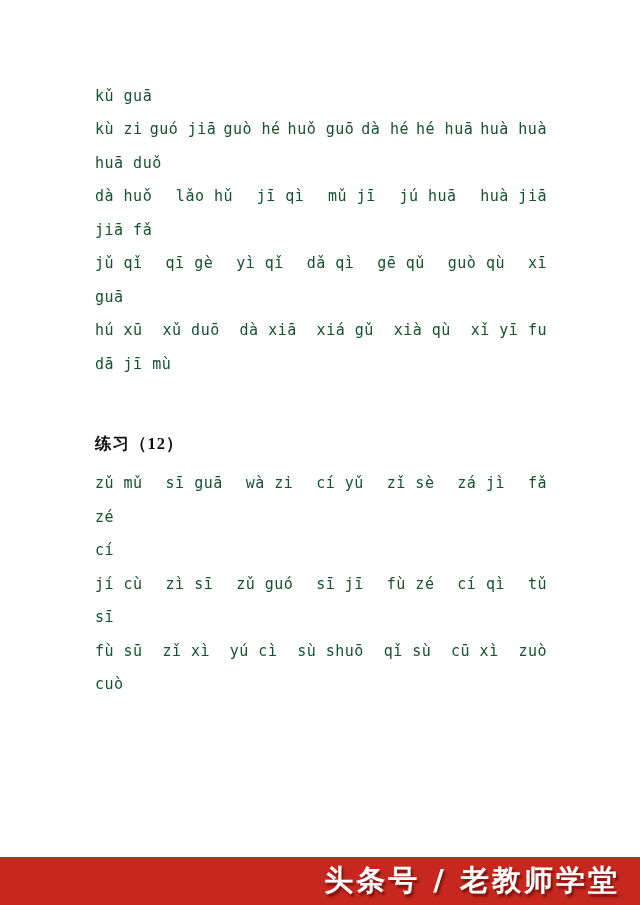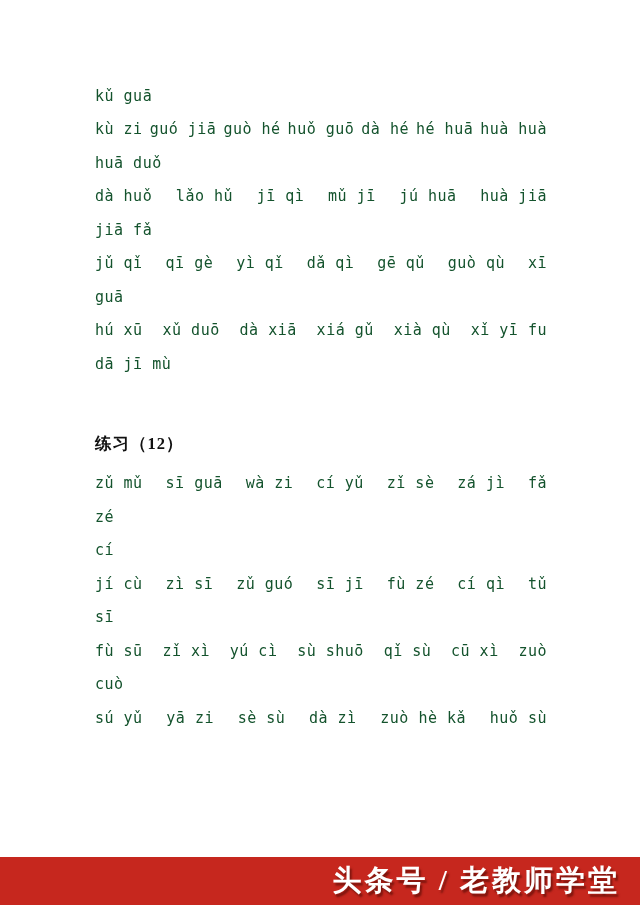--- a/index.html
+++ b/index.html
@@ -88,19 +88,18 @@
       </div>
     <div class="heading">练习（12）</div>
     <div class="pinyin-section">
         <div class="pinyin-line"><span class="pinyin-word">zǔ mǔ</span><span class="pinyin-word">sī guā</span><span class="pinyin-word">wà zi</span><span class="pinyin-word">cí yǔ</span><span class="pinyin-word">zǐ sè</span><span class="pinyin-word">zá jì</span><span class="pinyin-word">fǎ</span></div>
         <div class="pinyin-line single"><span class="pinyin-word">zé</span></div>
         <div class="pinyin-line single"><span class="pinyin-word">cí</span></div>
         <div class="pinyin-line"><span class="pinyin-word">jí cù</span><span class="pinyin-word">zì sī</span><span class="pinyin-word">zǔ guó</span><span class="pinyin-word">sī jī</span><span class="pinyin-word">fù zé</span><span class="pinyin-word">cí qì</span><span class="pinyin-word">tǔ</span></div>
         <div class="pinyin-line single"><span class="pinyin-word">sī</span></div>
         <div class="pinyin-line"><span class="pinyin-word">fù sū</span><span class="pinyin-word">zǐ xì</span><span class="pinyin-word">yú cì</span><span class="pinyin-word">sù shuō</span><span class="pinyin-word">qǐ sù</span><span class="pinyin-word">cū xì</span><span class="pinyin-word">zuò</span></div>
         <div class="pinyin-line single"><span class="pinyin-word">cuò</span></div>
-        <div class="pinyin-line"><span class="pinyin-word">sú yǔ</span><span class="pinyin-word">yā zi</span><span class="pinyin-word">sè sù</span><span class="pinyin-word">dà zì</span><span class="pinyin-word">zuò hè kǎ</span><span class="pinyin-word">huǒ sù</span></div>
       </div>
   </div>
   <div class="footer" style="background: rgb(198, 39, 30);">
-    <span class="footer-text" style="color: rgb(255, 255, 255); font-family: Liberation Serif, serif;">头条号 / 老教师学堂</span>
+    <span class="footer-text" style="color: rgb(255, 255, 255);">头条号 / 老教师学堂</span>
   </div>
 </div>
 
 </body></html>

